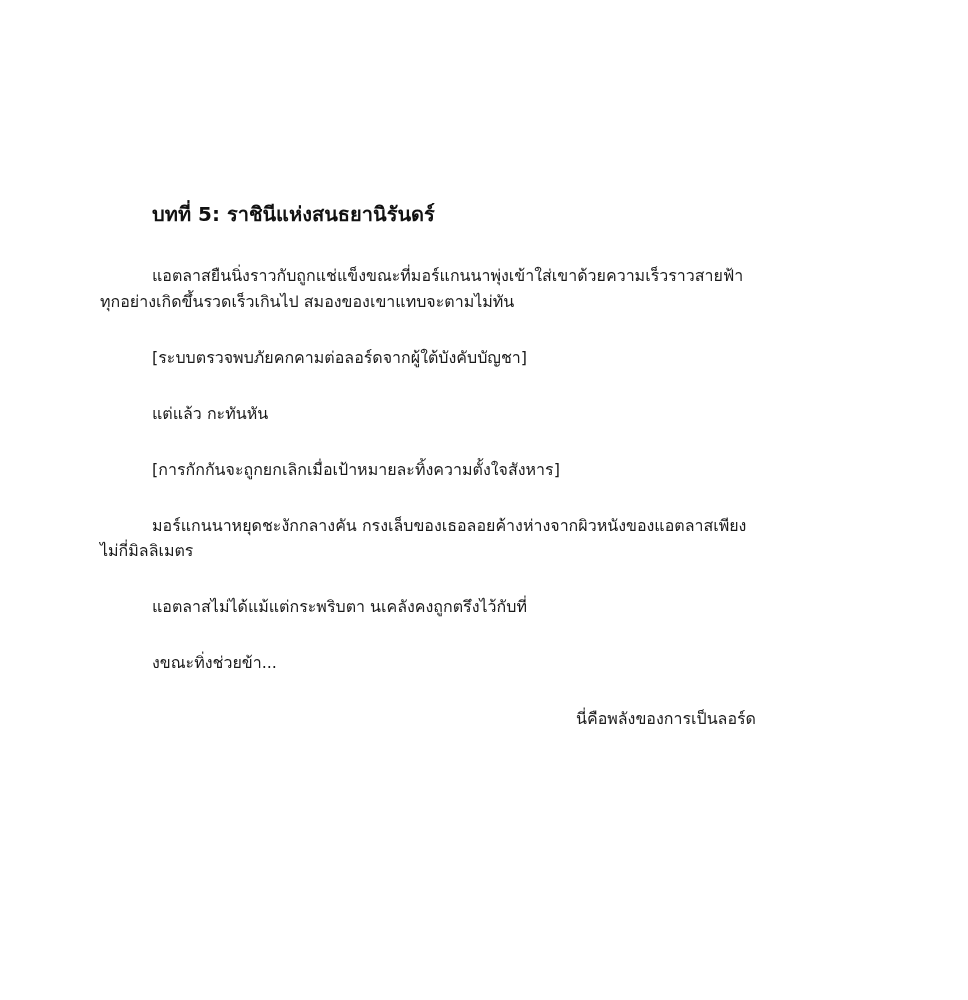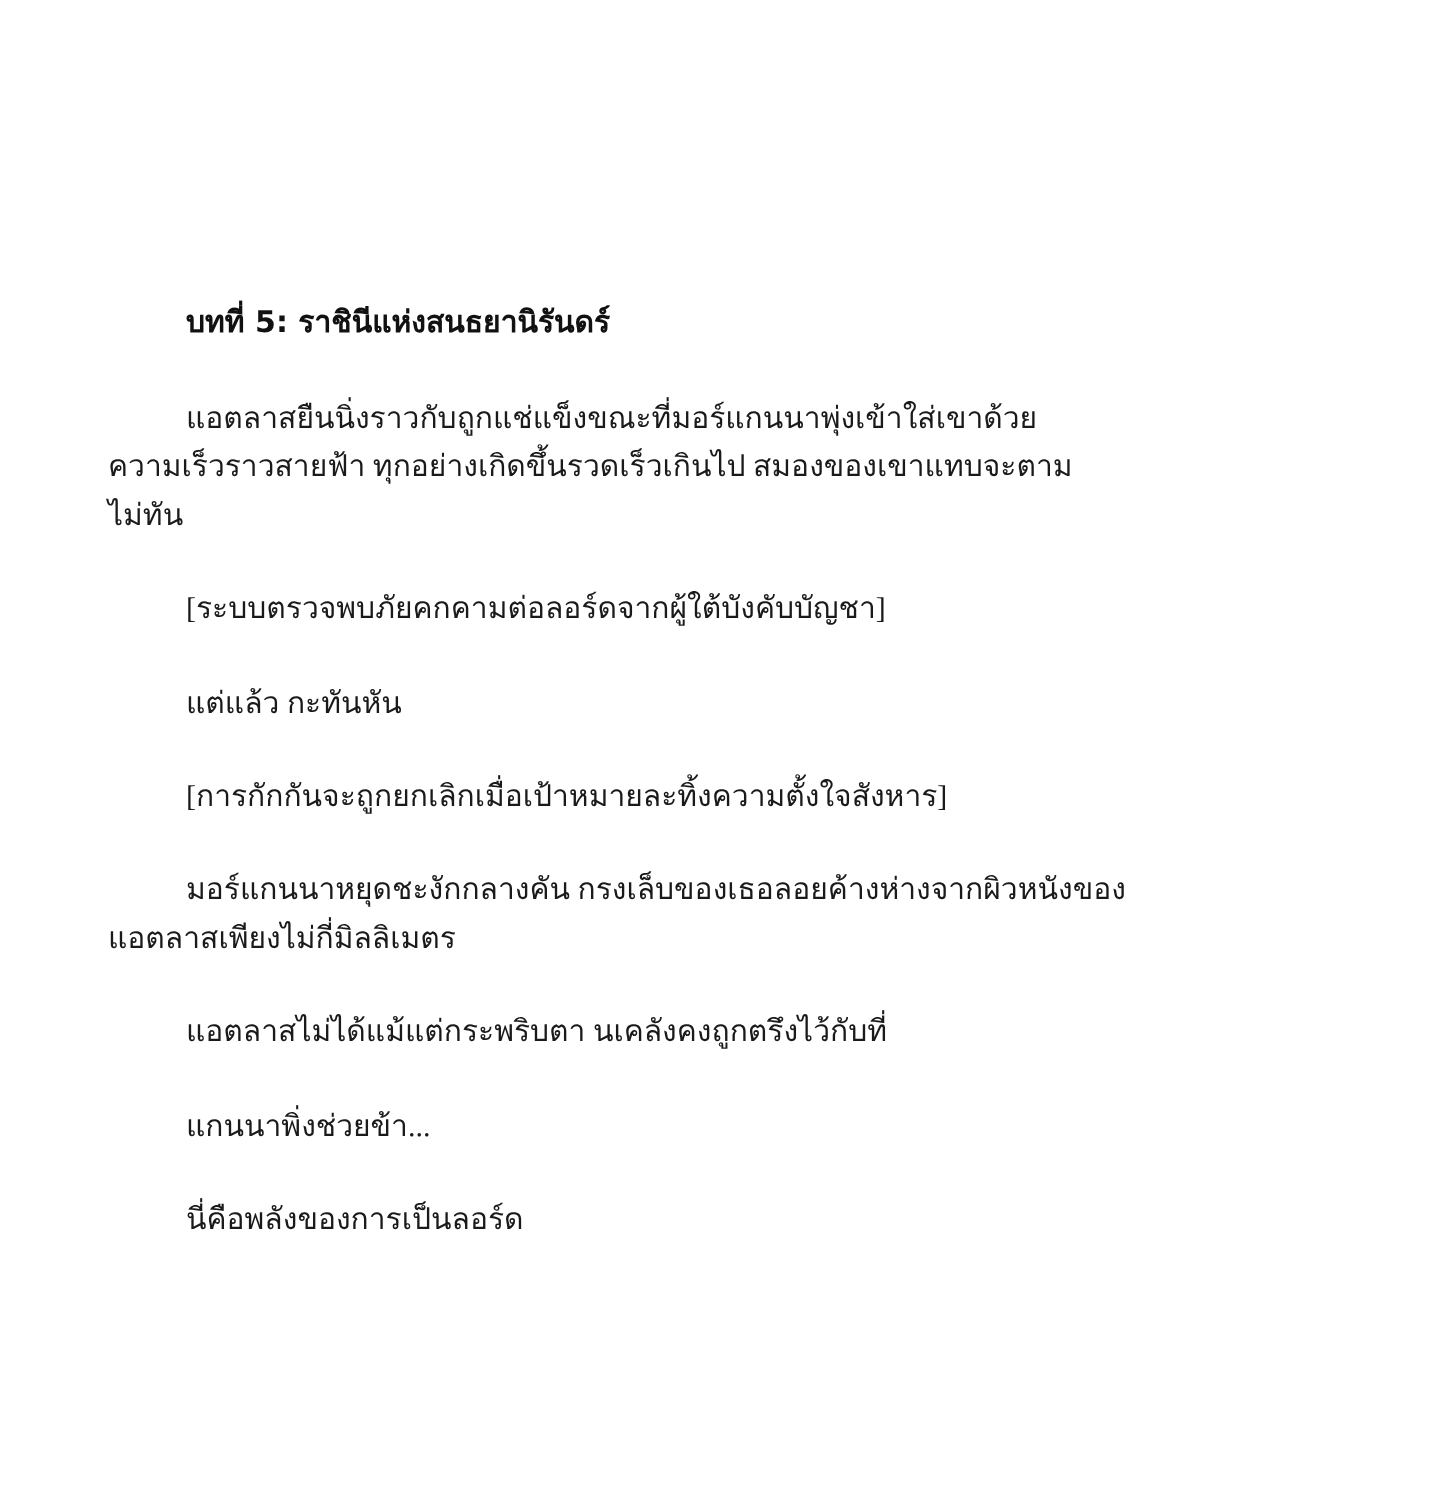--- a/index.html
+++ b/index.html
@@ -11,50 +11,50 @@
     width: 968px;
     height: 1000px;
     font-family: "DejaVu Sans", "Liberation Sans", sans-serif;
     color: #141414;
     -webkit-font-smoothing: antialiased;
   }
   .page {
     box-sizing: border-box;
     width: 856px;
     min-height: 1000px;
-    padding: 200px 100px 0 72px;
+    padding: 200px 100px 0 100px;
     background: #ffffff;
   }
   .chapter-heading {
     font-size: 20px;
     font-weight: bold;
     line-height: 1.45;
     margin: 0 0 34px 0;
     text-indent: 52px;
     color: #111111;
   }
   .para {
-    font-size: 20px;
+    font-size: 16px;
     line-height: 1.62;
     margin: 0 0 30px 0;
     text-indent: 52px;
     color: #1a1a1a;
     max-width: 740px;
-    font-family: Liberation Serif, serif;
   }
   .para:last-child {
     margin-bottom: 0;
+    text-align: right;
   }
 </style>
 </head>
 <body>
 
 <div class="page">
   <h1 class="chapter-heading">บทที่ 5: ราชินีแห่งสนธยานิรันดร์</h1>
   <p class="para">แอตลาสยืนนิ่งราวกับถูกแช่แข็งขณะที่มอร์แกนนาพุ่งเข้าใส่เขาด้วยความเร็วราวสายฟ้า ทุกอย่างเกิดขึ้นรวดเร็วเกินไป สมองของเขาแทบจะตามไม่ทัน</p>
   <p class="para">[ระบบตรวจพบภัยคกคามต่อลอร์ดจากผู้ใต้บังคับบัญชา]</p>
   <p class="para">แต่แล้ว กะทันหัน</p>
   <p class="para">[การกักกันจะถูกยกเลิกเมื่อเป้าหมายละทิ้งความตั้งใจสังหาร]</p>
   <p class="para">มอร์แกนนาหยุดชะงักกลางคัน กรงเล็บของเธอลอยค้างห่างจากผิวหนังของแอตลาสเพียงไม่กี่มิลลิเมตร</p>
   <p class="para">แอตลาสไม่ได้แม้แต่กระพริบตา นเคลังคงถูกตรึงไว้กับที่</p>
-  <p class="para">แกนนาพิ่งช่วยข้า...</p>
+  <p class="para">งขณะทิ่งช่วยข้า...</p>
   <p class="para">นี่คือพลังของการเป็นลอร์ด</p>
 </div>
 
 </body></html>

